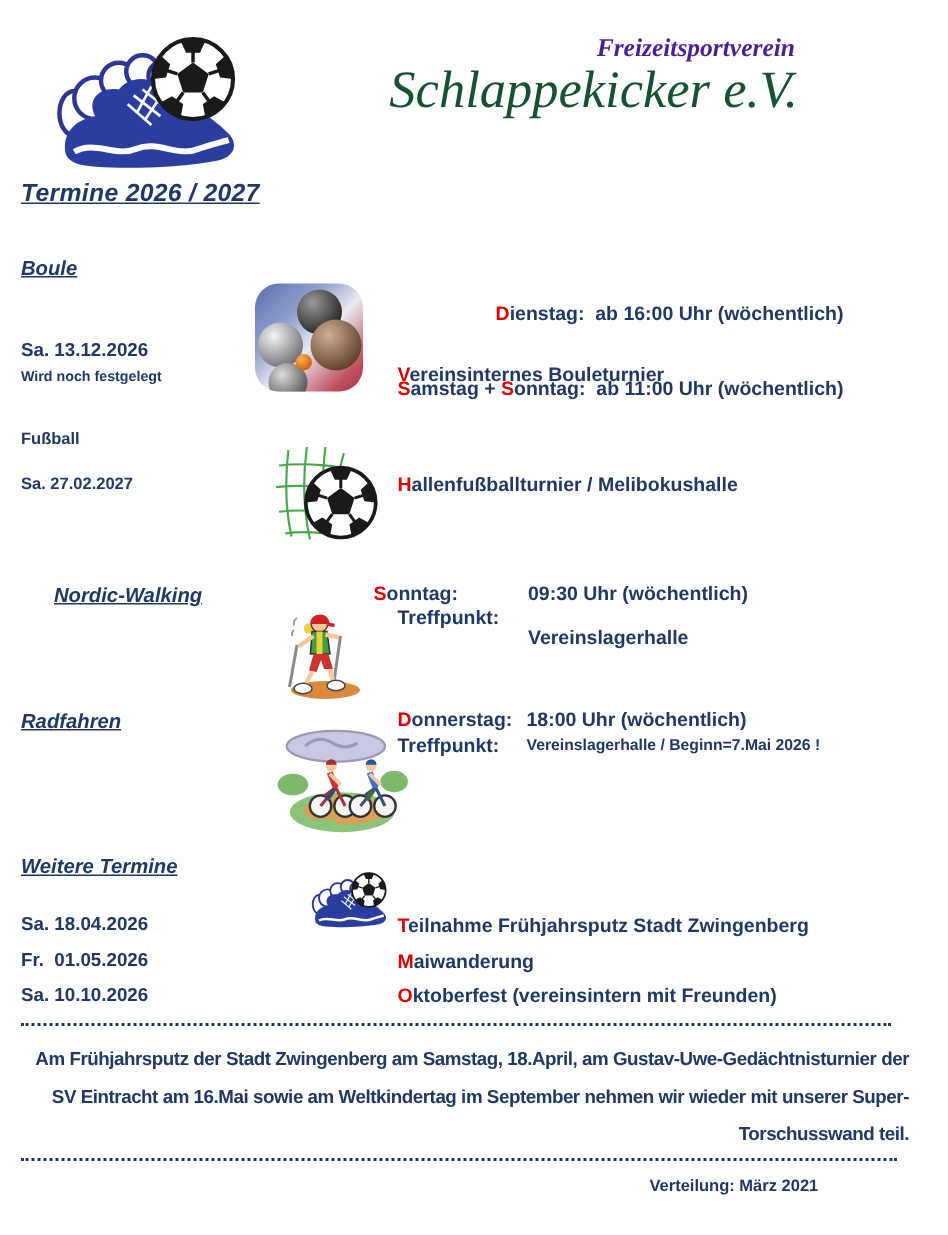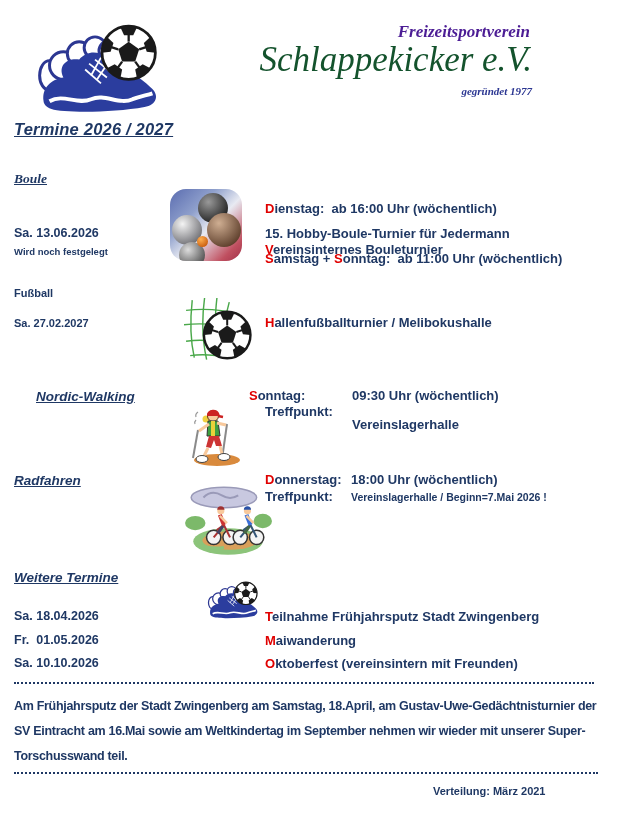--- a/index.html
+++ b/index.html
@@ -1,20 +1,20 @@
 <!DOCTYPE html>
 <html><head>
 <meta charset="utf-8">
 <style>
   html,body{margin:0;padding:0;background:#fff;}
   .page{
     position:relative;width:632px;height:823px;background:#fff;overflow:hidden;
     font-family:"Liberation Sans",sans-serif;font-weight:bold;color:#1f3864;
   }
-  .abs{position:absolute;white-space:pre-wrap;}
+  .abs{position:absolute;white-space:pre-wrap;text-align:right;}
   
   .club-type{left:250px;top:22px;width:280px;text-align:right;
     font-family:"Liberation Serif",serif;font-style:italic;font-size:17px;color:#4c1d95;font-weight:bold;}
   .club-name{left:150px;top:40px;width:382px;text-align:right;
     font-family:"Liberation Serif",serif;font-style:italic;font-size:35px;color:#14532d;font-weight:normal;}
   .founded{left:250px;top:85px;width:282px;text-align:right;
     font-family:"Liberation Serif",serif;font-style:italic;font-size:11px;color:#2c3792;}
   
   .doc-title{left:14px;top:120px;font-size:16.5px;font-style:italic;text-decoration:underline;letter-spacing:.2px;}
   .sec-head{font-size:13.5px;font-style:italic;text-decoration:underline;}
@@ -85,38 +85,36 @@
     </defs>
   </svg>
 
   <div class="abs" style="left:14px;top:6px;">
     <svg width="132" height="94" viewBox="0 0 130 95">
         <use href="#logog"></use>
       </svg>
   </div>
   <div class="abs club-type">Freizeitsportverein</div>
   <div class="abs club-name">Schlappekicker e.V.</div>
-  <div class="abs founded">gegründet 1977</div>
 
   <div class="abs doc-title">Termine 2026 / 2027</div>
 
-  <div class="abs sec-head" style="left:14px;top:171px;font-family:Liberation Serif, serif;">Boule</div>
+  <div class="abs sec-head" style="left:14px;top:171px;">Boule</div>
   <div class="abs boulebox">
     <div class="bball bb-dark"></div>
     <div class="bball bb-silver"></div>
     <div class="bball bb-bronze"></div>
     <div class="bball bb-part"></div>
     <div class="bball bb-jack"></div>
   </div>
   <div class="abs t13" style="left:265px;top:168px;">
     <div><span class="red">D</span><span>ienstag:  ab 16:00 Uhr (wöchentlich)</span></div>
     <div><span class="red">S</span><span>amstag + </span><span class="red">S</span><span>onntag:  ab 11:00 Uhr (wöchentlich)</span></div>
   </div>
-  <div class="abs t12" style="left:14px;top:226px;">Sa. 13.06.2026</div>
-  <div class="abs t13" style="left:265px;top:226px;">15. Hobby-Boule-Turnier für Jedermann</div>
+  <div class="abs t12" style="left:14px;top:226px;">Sa. 13.12.2026</div>
   <div class="abs t9" style="left:14px;top:246px;">Wird noch festgelegt</div>
   <div class="abs t13" style="left:265px;top:242px;"><span class="red">V</span><span>ereinsinternes Bouleturnier</span></div>
 
   <div class="abs sec-head-plain" style="left:14px;top:287px;">Fußball</div>
   <div class="abs" style="left:166px;top:280px;">
     <svg width="72" height="72" viewBox="0 0 70 70">
       <g stroke="#4aa84a" stroke-width="1.4" fill="none">
         <path d="M8,2 C6,20 6,40 10,58"></path>
         <path d="M20,0 C17,22 18,42 22,60"></path>
         <path d="M32,0 C30,18 30,32 32,42"></path>

